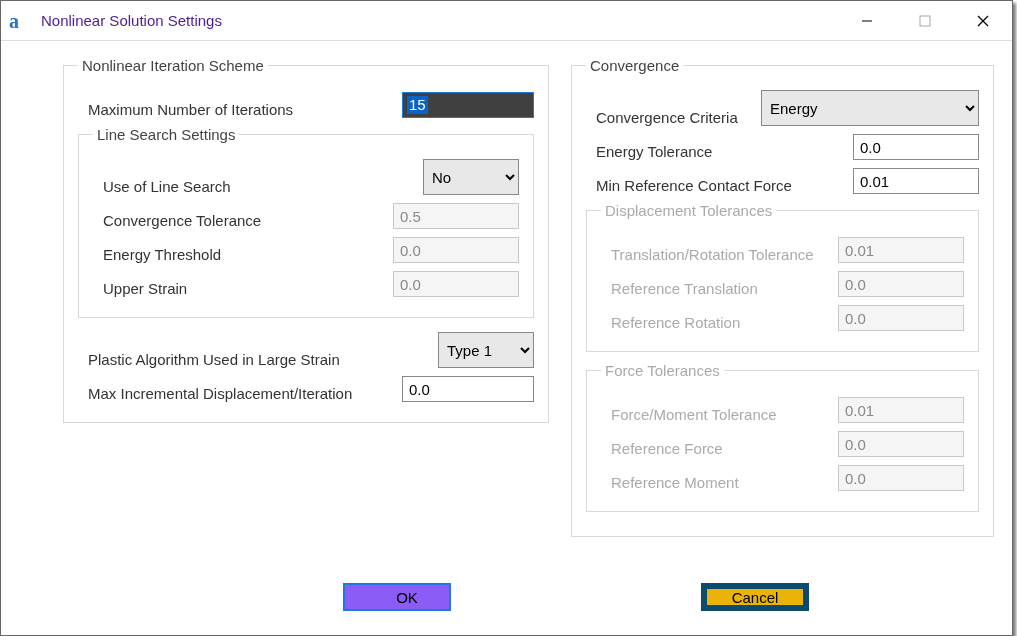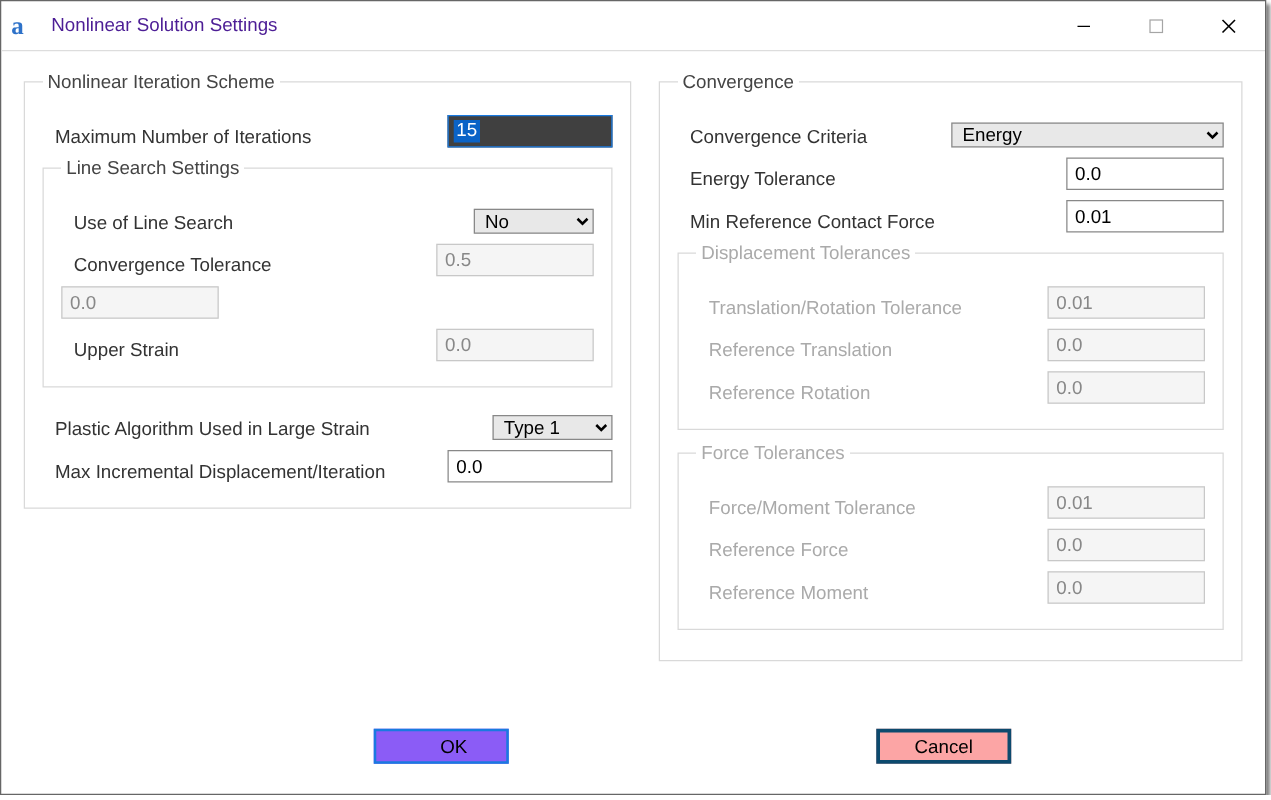--- a/index.html
+++ b/index.html
@@ -44,20 +44,21 @@
       justify-content: center;
       cursor: pointer;
     }
     .win-btn svg { width: 12px; height: 12px; }
     .maximize-disabled { opacity: .35; }
     .content {
       flex: 1;
       padding: 16px 18px 10px 18px;
       display: flex;
       flex-direction: column;
+      margin-left: 44px;
     }
     .columns {
       display: flex;
       gap: 22px;
       flex: 1;
     }
     .col-left { width: 486px; }
     .col-right { flex: 1; }
     fieldset {
       border: 1px solid #d9d9d9;
@@ -111,39 +112,39 @@
       font-size: 15px;
     }
     .text-sel .sel-val {
       background: #0a63c7;
       color: #fff;
       padding: 0 2px;
       line-height: 18px;
     }
     select.combo {
       width: 96px;
-      height: 20px;
+      height: 36px;
       border: 1px solid #888;
       background: #e8e8e8;
       font-family: inherit;
       font-size: 15px;
       padding: 0 4px;
       color: #000;
     }
     select.combo.wide { width: 218px; }
     .btnrow {
       display: flex;
       justify-content: space-between;
       padding: 0 185px 14px 280px;
     }
     button.push {
       width: 108px;
       height: 28px;
-      border: 3px solid #0c4a6e;
-      background: #fca5a5;
+      border: 6px solid #0c4a6e;
+      background: #eab308;
       font-family: inherit;
       font-size: 15px;
       cursor: pointer;
     }
     button.push.default {
       border: 2px solid #1a7ae0;
       background: #8b5cf6;
       padding-left: 20px;
     }
     .inner-fieldset { margin-top: 8px; }
@@ -196,20 +197,21 @@
                 <option>No</option>
               </select>
             </div>
 
             <div class="row">
               <label class="indent">Convergence Tolerance</label>
               <input class="text" disabled="" value="0.5" style="">
             </div>
 
             <div class="row">
+              <label class="indent">Energy Threshold</label>
               <input class="text" disabled="" value="0.0" style="">
             </div>
 
 
             <div class="row">
               <label class="indent">Upper Strain</label>
               <input class="text" disabled="" value="0.0" style="">
             </div>
           </fieldset>
 

